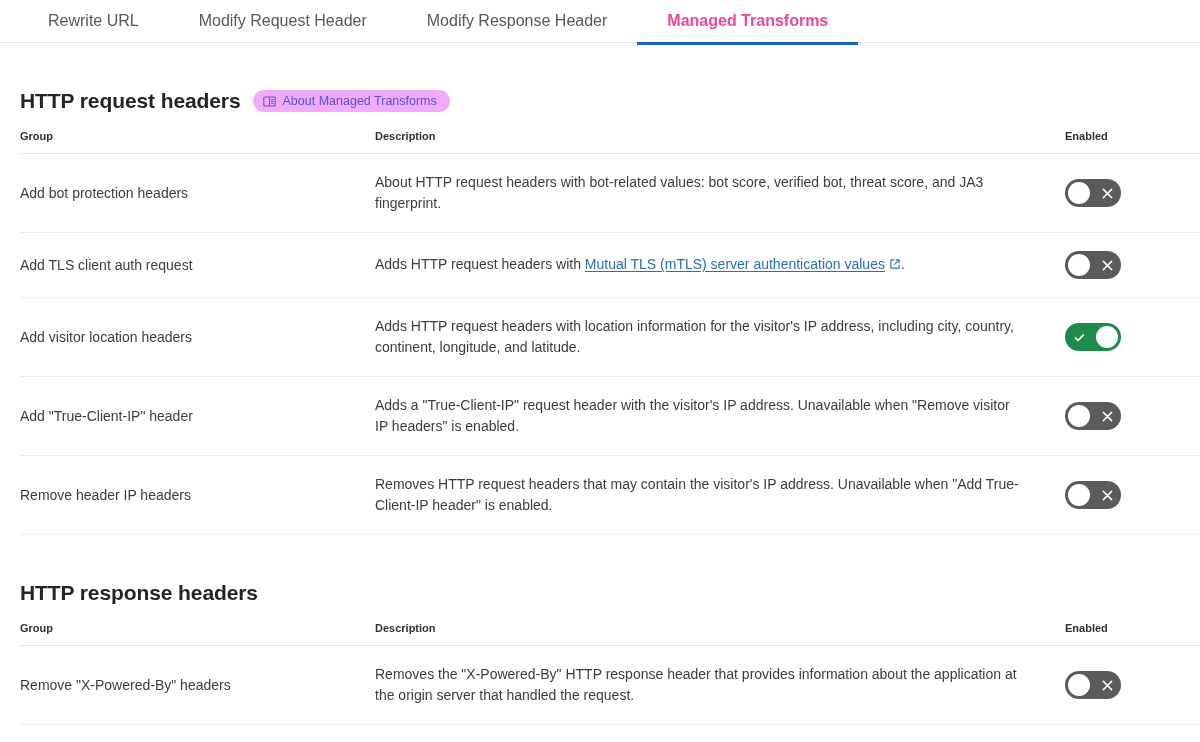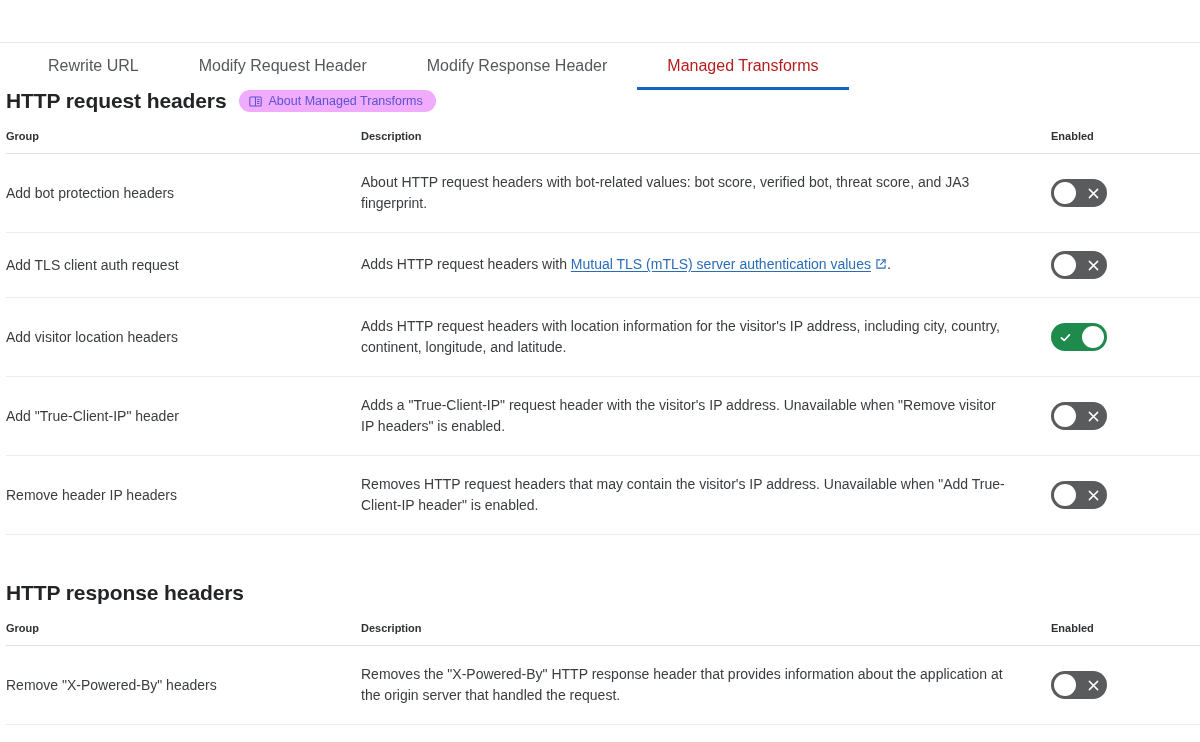--- a/index.html
+++ b/index.html
@@ -28,37 +28,36 @@
     background: #e6e6e6;
   }
   .tab {
     position: relative;
     font-size: 16px;
     color: #55585a;
     padding: 12px 30px 14px 30px;
     white-space: nowrap;
     cursor: pointer;
     line-height: 18px;
-    margin-top: 45px;
   }
   .tab.active {
-    color: #b91c1c;
-    font-weight: 400;
+    color: #ec4899;
+    font-weight: 700;
   }
   .tab.active::after {
     content: "";
     position: absolute;
     left: 0; right: 0; bottom: -1px;
     height: 3px;
     background: #1565c0;
     z-index: 2;
   }
 
   
-  .section { padding: 0 6px; }
+  .section { padding: 0 20px; }
   .section-head {
     display: flex;
     align-items: center;
     gap: 12px;
     margin-top: 46px;
     margin-bottom: 8px;
   }
   .section-title {
     font-size: 21px;
     font-weight: 700;

